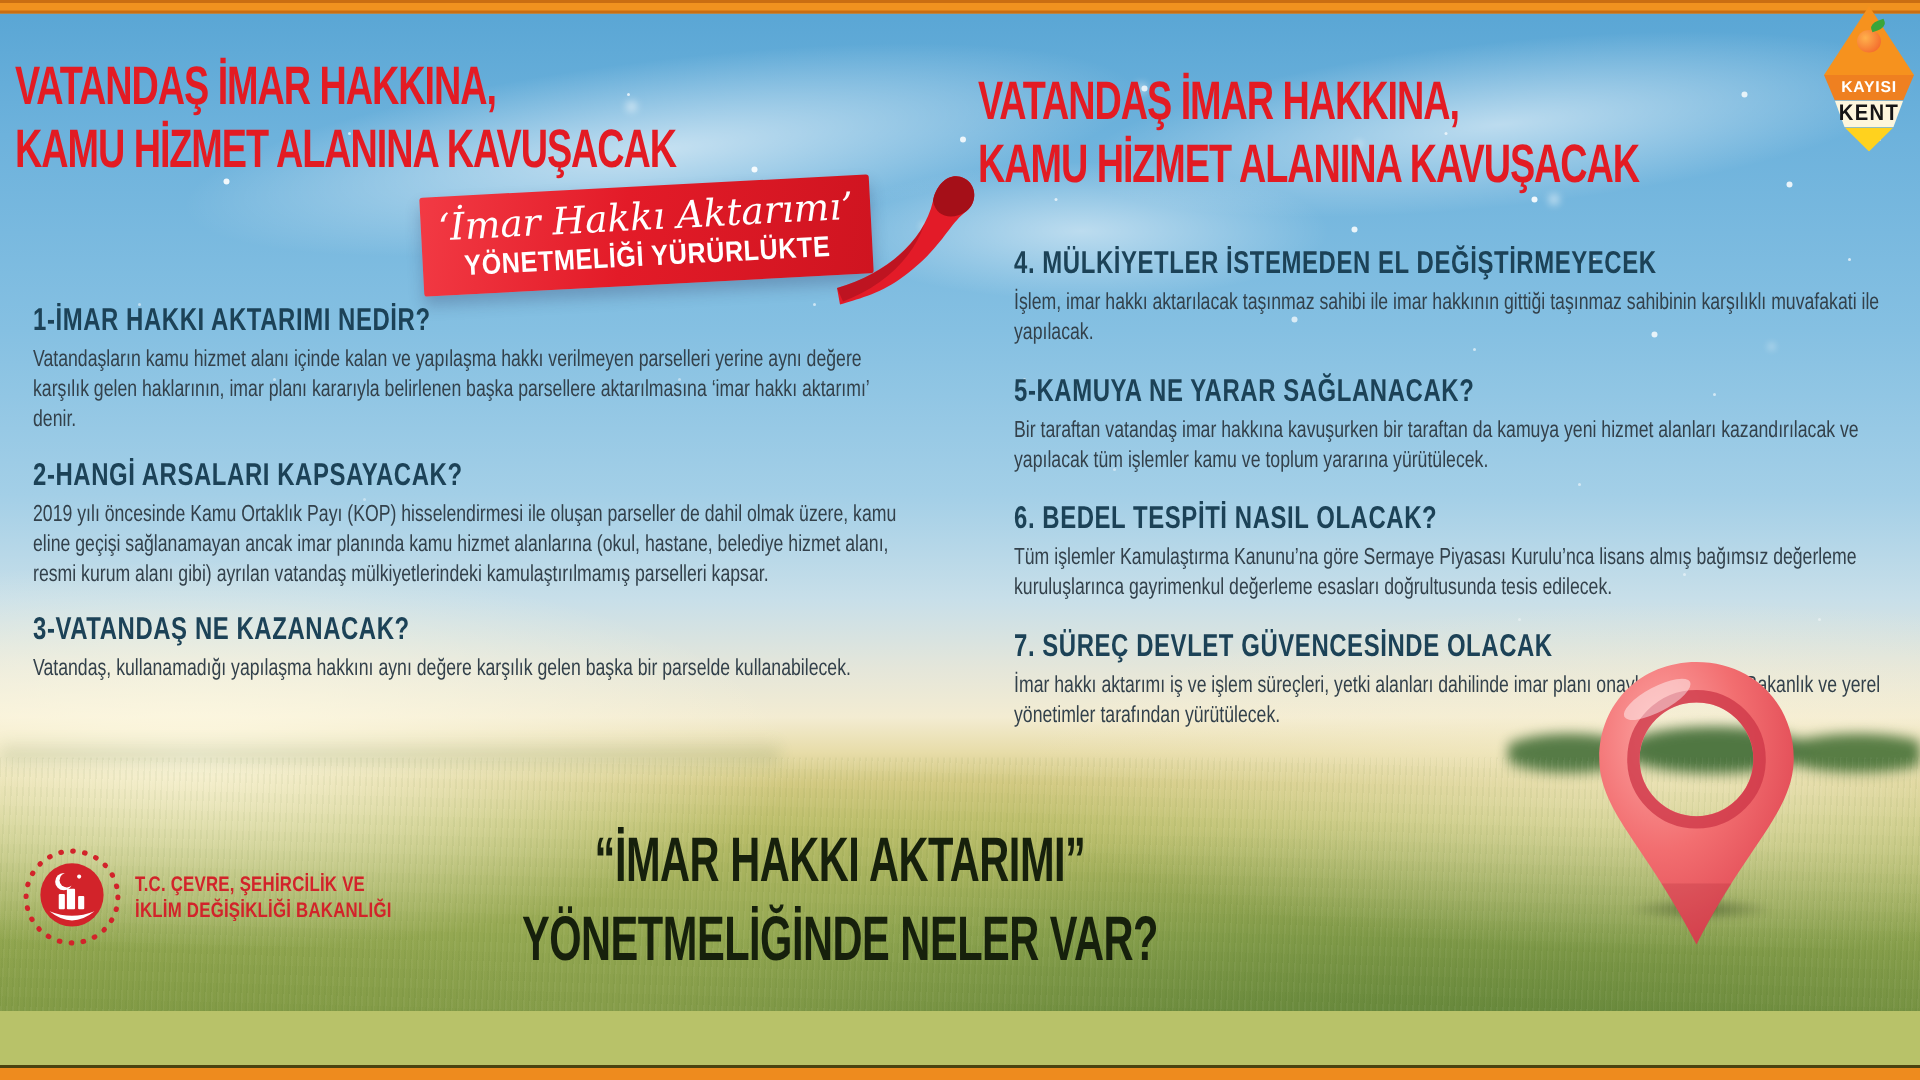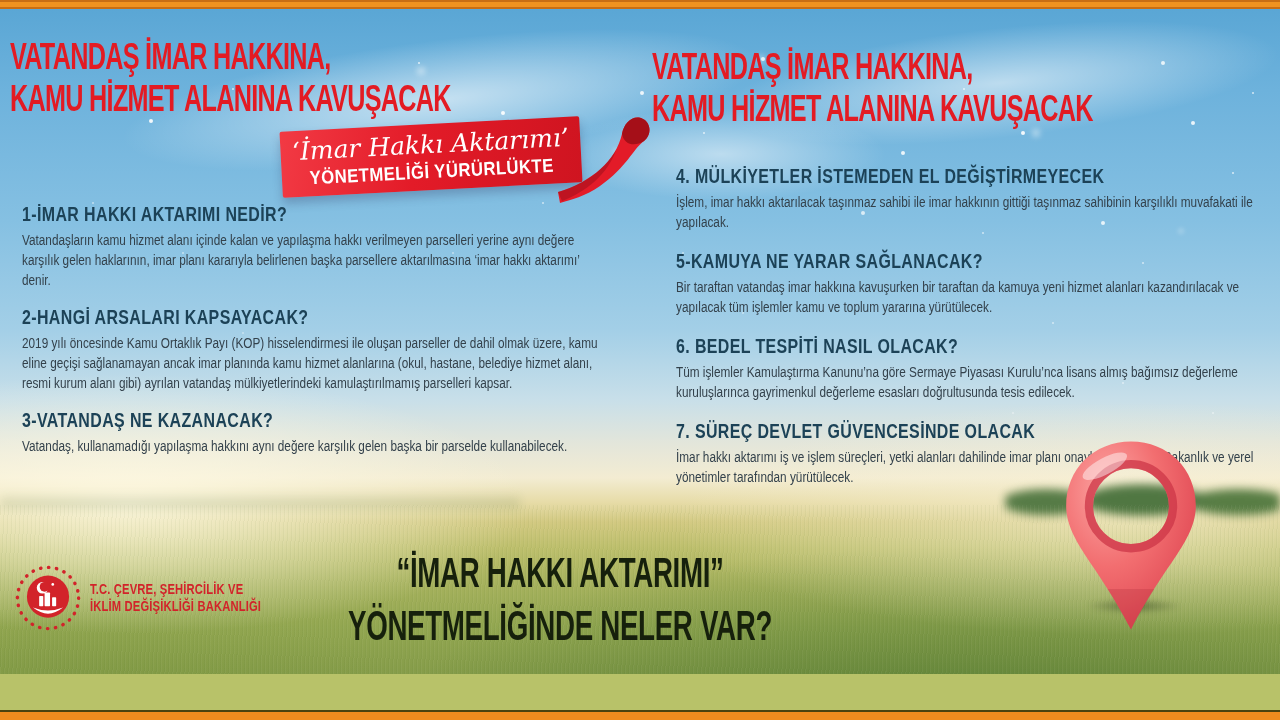--- a/index.html
+++ b/index.html
@@ -219,14 +219,24 @@
         <rect x="56" y="49" width="6" height="13" rx="1"></rect>
       </g>
       <path d="M28,64 Q50,73 72,64 Q50,82 28,64 Z" fill="#ffffff"></path>
     </svg>
     <div class="ministry-text">
       <div>T.C. ÇEVRE, ŞEHİRCİLİK VE</div>
       <div>İKLİM DEĞİŞİKLİĞİ BAKANLIĞI</div>
     </div>
   </div>
 
+  <div class="kayisi">
+    <div class="k-top"></div>
+    <div class="k-band"></div>
+    <div class="k-kent-bg"></div>
+    <div class="k-bottom"></div>
+    <div class="k-fruit"></div>
+    <div class="k-leaf"></div>
+    <div class="k-kayisi-label">KAYISI</div>
+    <div class="k-kent-label">KENT</div>
+  </div>
 
 </div>
 
 </body></html>

